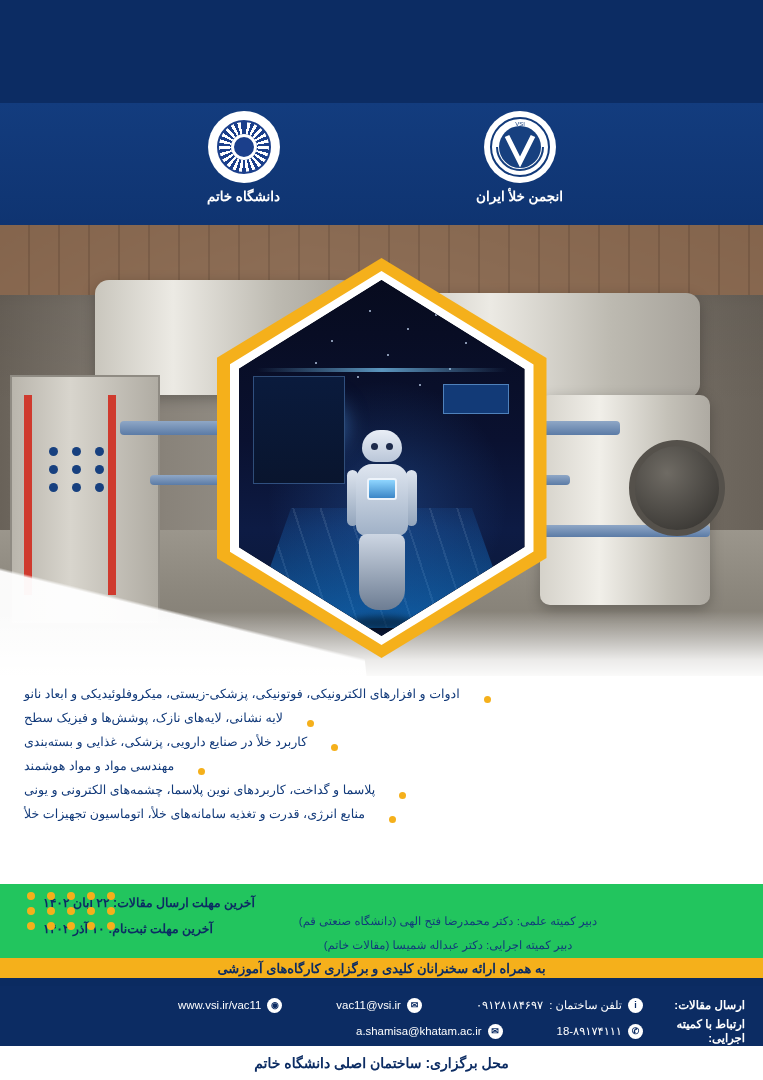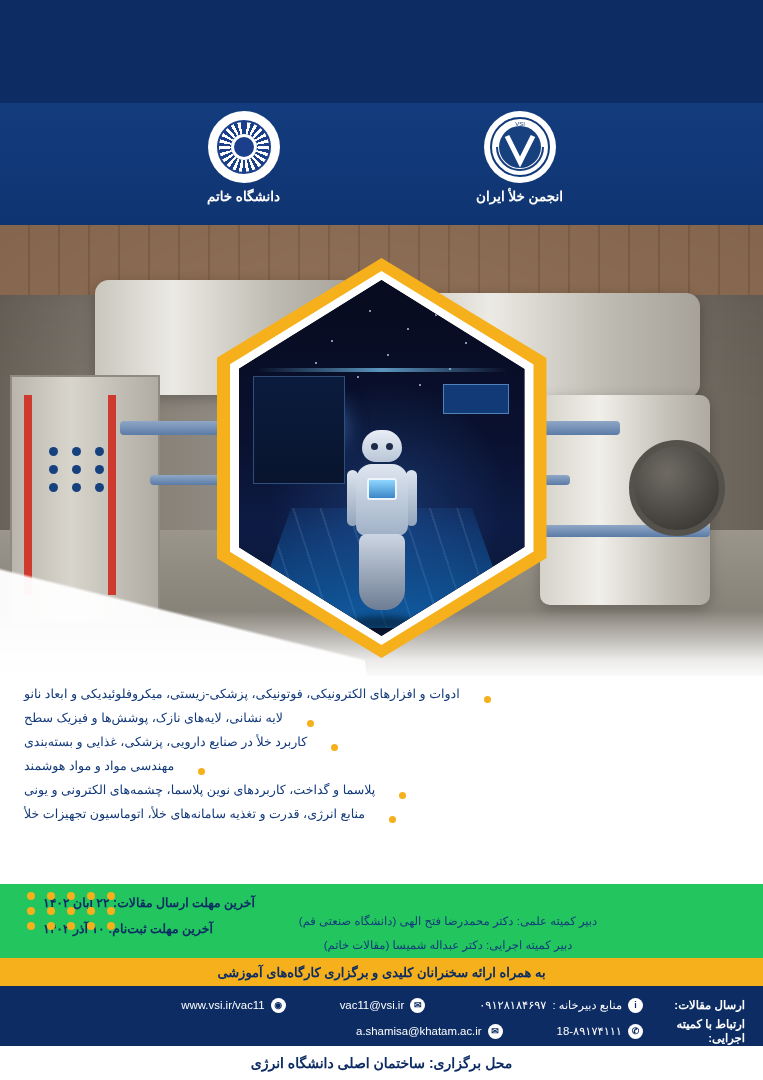--- a/index.html
+++ b/index.html
@@ -313,21 +313,21 @@
     margin-top: 17px;
   }
   .dot-matrix {
     position: absolute; left: 22px; top: 8px;
     display: grid; grid-template-columns: repeat(5, 13px); gap: 7px;
   }
   .dot-matrix i { width: 8px; height: 8px; border-radius: 50%; background: #f5b01b; display: block; }
 
   
   .speakers {
-    position: absolute; top: 958px; left: 0; right: 0; height: 28px;
+    position: absolute; top: 958px; left: 0; right: 0; height: 20px;
     background: #f5b01b;
     display: flex; align-items: center; justify-content: center;
     color: #0c2c63; font-size: 13px; font-weight: bold; direction: rtl;
   }
 
   
   .contact {
     position: absolute; top: 986px; left: 0; right: 0; height: 60px;
     background: #0c2c63; direction: rtl;
     padding: 8px 18px;
@@ -521,21 +521,21 @@
     </div>
   </div>
 
   <div class="speakers">به همراه ارائه سخنرانان کلیدی و برگزاری کارگاه‌های آموزشی</div>
 
   <div class="contact">
     <div class="crow">
       <span class="clabel">ارسال مقالات:</span>
       <span class="citem">
         <span class="ic">i</span>
-        <span>منابع دبیرخانه :</span>
+        <span>تلفن ساختمان :</span>
         <span>۰۹۱۲۸۱۸۴۶۹۷</span>
       </span>
       <span class="cspacer"></span>
       <span class="citem">
         <span class="ic">✉</span>
         <span>vac11@vsi.ir</span>
       </span>
       <span class="cspacer"></span>
       <span class="citem">
         <span class="ic">◉</span>
@@ -551,15 +551,15 @@
       <span class="cspacer"></span>
       <span class="citem">
         <span class="ic">✉</span>
         <span>a.shamisa@khatam.ac.ir</span>
       </span>
     </div>
   </div>
 
   <div class="footer-accent-l"></div>
   <div class="footer-accent-r"></div>
-  <div class="footer">محل برگزاری: ساختمان اصلی دانشگاه انرژی</div>
+  <div class="footer">محل برگزاری: ساختمان اصلی دانشگاه خاتم</div>
 
 </div>
 
 </body></html>

